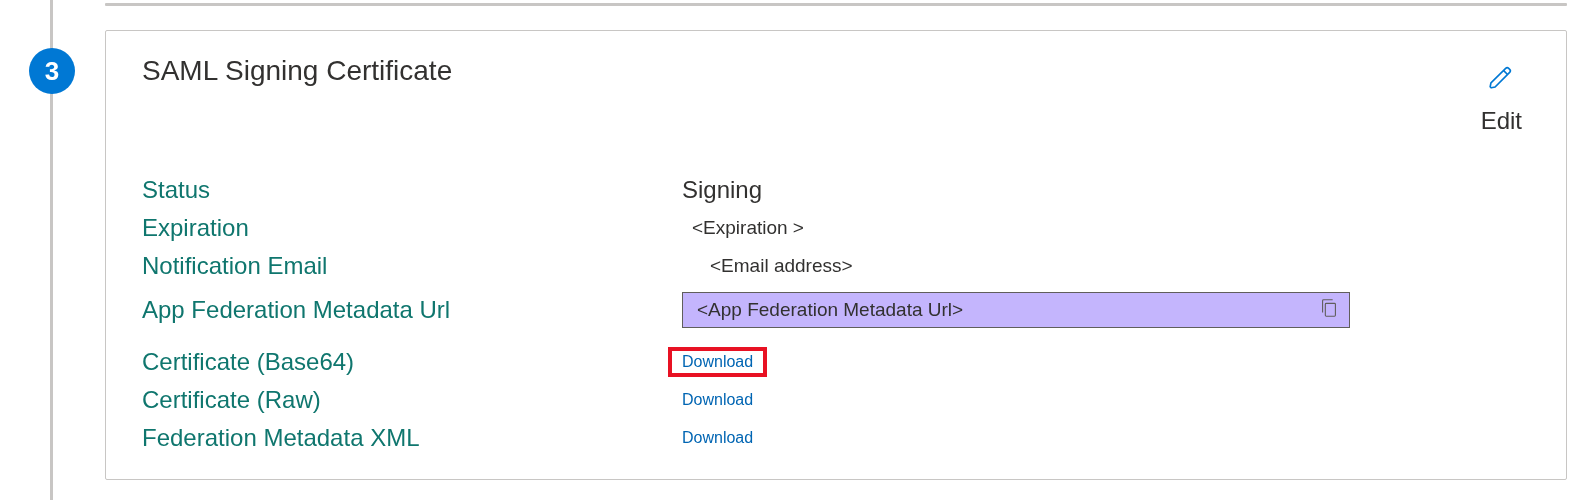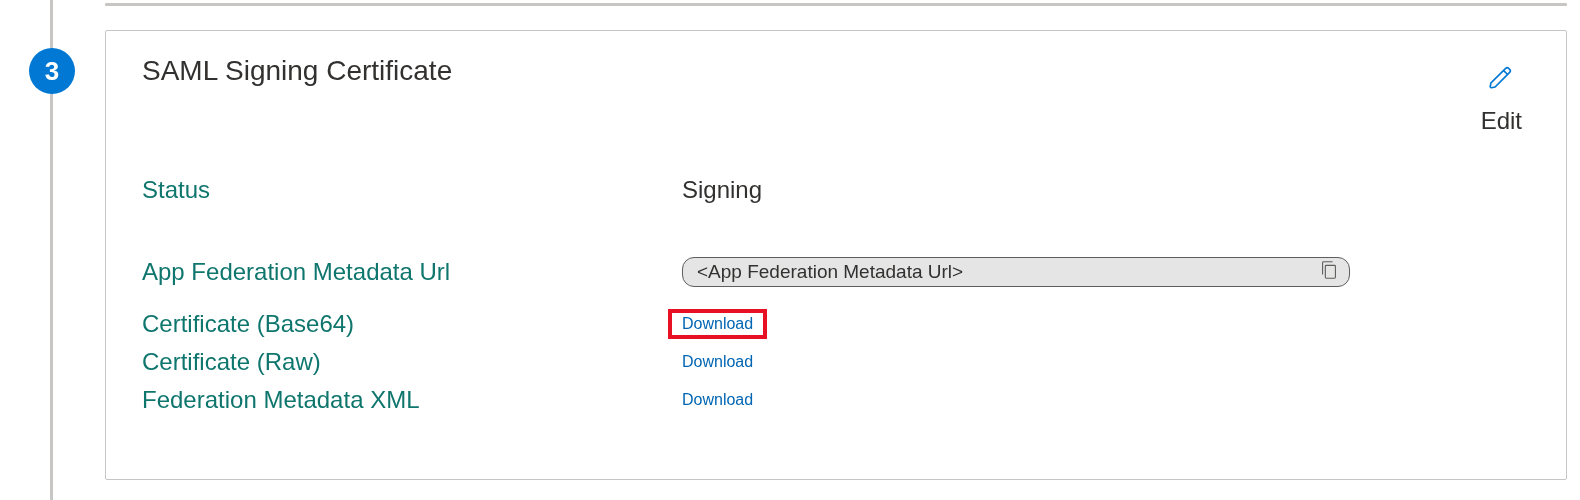--- a/index.html
+++ b/index.html
@@ -104,24 +104,24 @@
     }
     .value.small {
       font-size: 19px;
     }
     .value.small.indent1 { padding-left: 10px; }
     .value.small.indent2 { padding-left: 28px; }
     .url-field {
       display: flex;
       align-items: center;
       width: 668px;
-      height: 30px;
+      height: 36px;
       border: 1px solid #605e5c;
-      border-radius: 12px;
-      background: #e5e5e5;
+      border-radius: 0;
+      background: #c4b5fd;
       padding: 0 6px 0 14px;
     }
     .url-text {
       flex: 1;
       font-size: 19px;
       color: #323130;
     }
     .copy-btn {
       width: 28px;
       height: 28px;
@@ -173,22 +173,28 @@
   </div>
 
   <div class="fields">
 
     <div class="row">
       <div class="label">Status</div>
       <div class="value">Signing</div>
     </div>
 
 
-
     <div class="row">
+      <div class="label">Expiration</div>
+      <div class="value small indent1">&lt;Expiration &gt;</div>
+    </div>
+
+    <div class="row">
+      <div class="label">Notification Email</div>
+      <div class="value small indent2">&lt;Email address&gt;</div>
     </div>
 
     <div class="row gap-top">
       <div class="label">App Federation Metadata Url</div>
       <div class="url-field">
         <span class="url-text">&lt;App Federation  Metadata Url&gt;</span>
         <span class="copy-btn">
           <span>
             <svg viewBox="0 0 24 24">
                 <rect x="8" y="7" width="11" height="14" rx="1"></rect>

